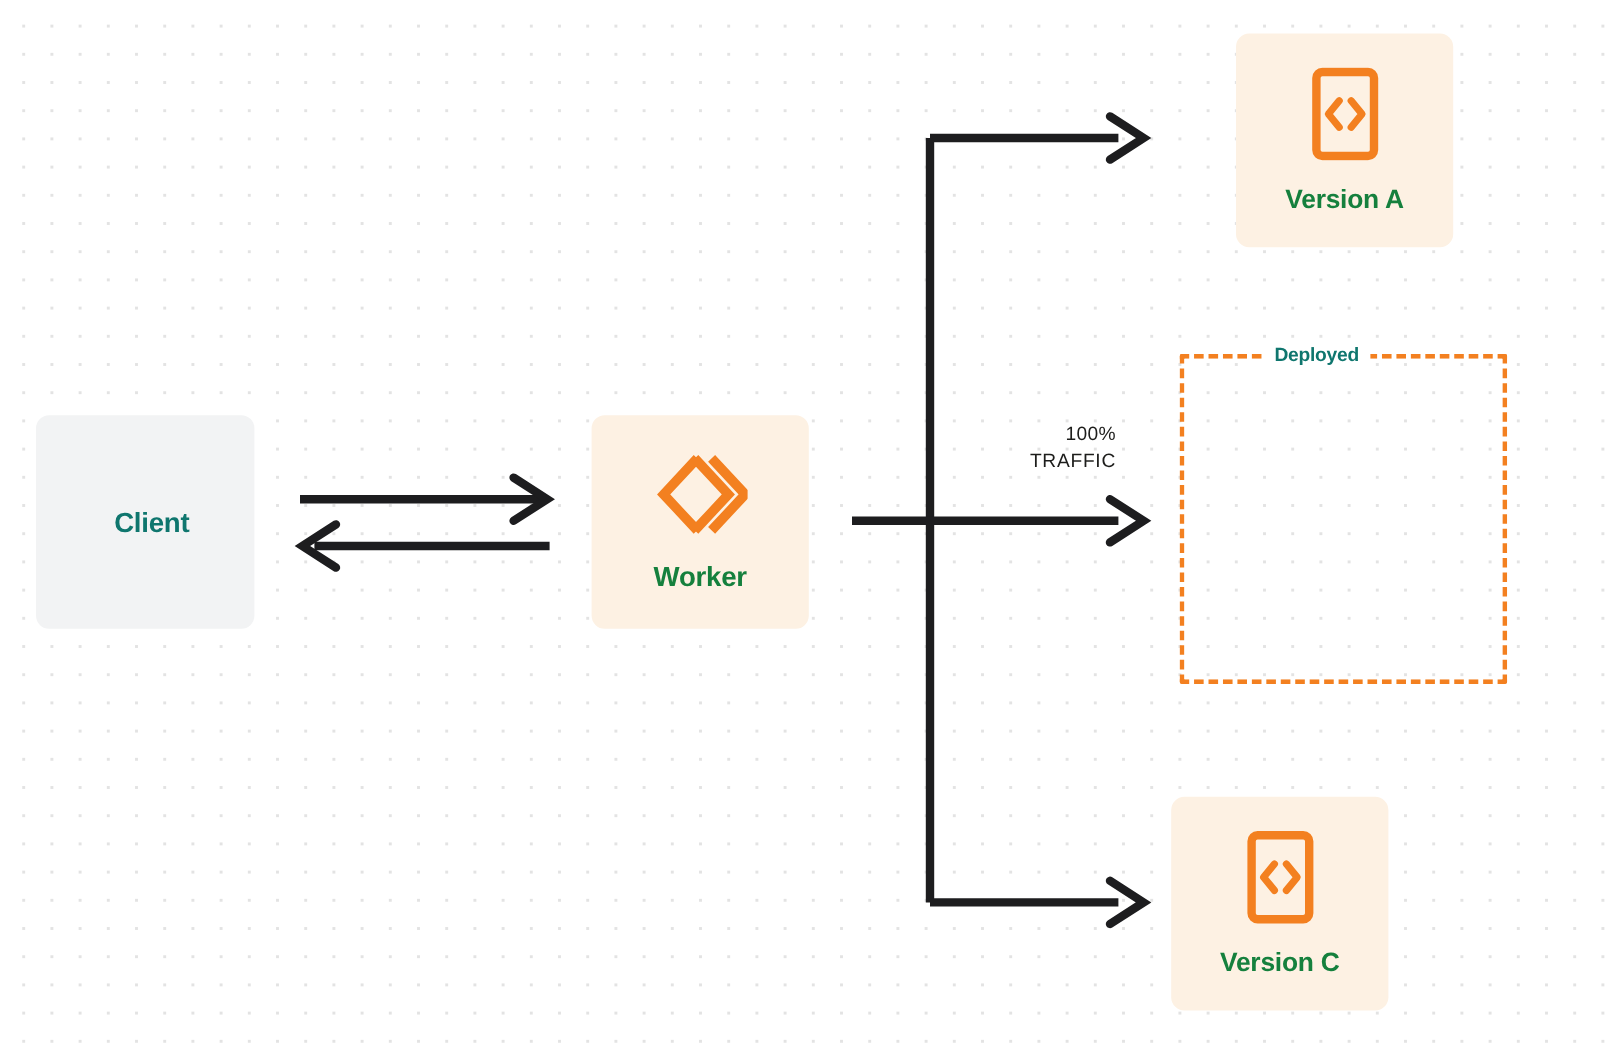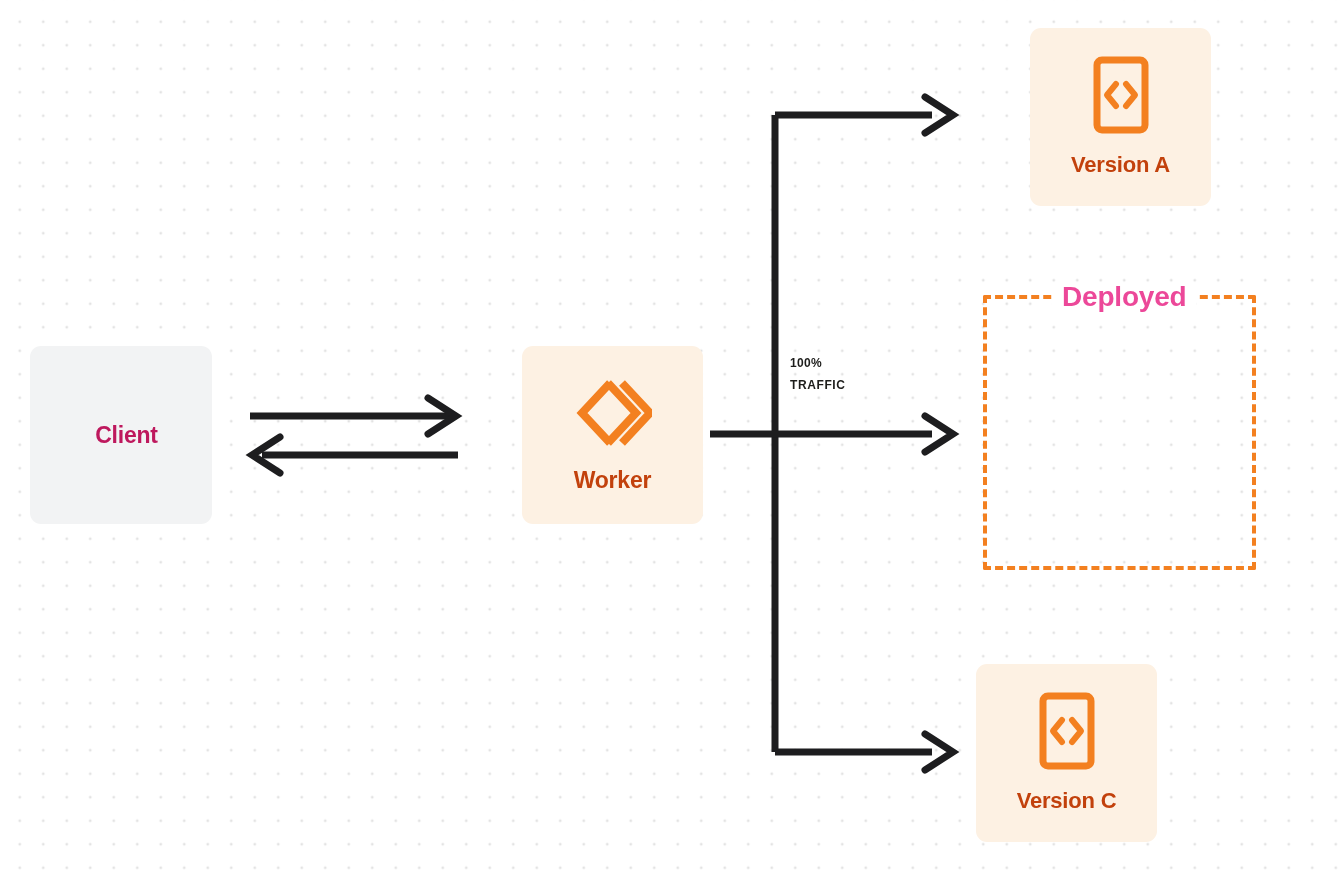--- a/index.html
+++ b/index.html
@@ -42,26 +42,26 @@
     left: 30px;
     top: 346px;
     width: 182px;
     height: 178px;
     background: #f2f3f4;
     border-radius: 11px;
   }
   .node-client .node-label {
     font-size: 23px;
     font-weight: bold;
-    color: #be185d;
+    color: #0f766e;
     letter-spacing: -0.2px;
     margin-left: 11px;
   }
   .node-worker {
-    left: 522px;
+    left: 493px;
     top: 346px;
     width: 181px;
     height: 178px;
     background: #fdf1e3;
     border-radius: 11px;
   }
   .node-version {
     width: 181px;
     height: 178px;
     background: #fdf1e3;
@@ -71,21 +71,21 @@
   .node-version-b { left: 1030px; top: 344px; }
   .node-version-c { left: 976px; top: 664px; }
 
   .node-icon {
     display: block;
     margin-bottom: 14px;
   }
   .node-label {
     font-size: 22px;
     font-weight: bold;
-    color: #c2410c;
+    color: #15803d;
     letter-spacing: -0.2px;
     white-space: nowrap;
   }
   .worker-label {
     font-size: 23px;
   }
 
   .deployed-box {
     position: absolute;
     left: 983px;
@@ -95,36 +95,36 @@
     box-sizing: border-box;
     border: 4px dashed #f38020;
     border-radius: 2px;
   }
   .deployed-label {
     position: absolute;
     left: 1052px;
     top: 285px;
     padding: 0 10px;
     background: #ffffff;
-    font-size: 28px;
+    font-size: 16px;
     font-weight: bold;
-    color: #ec4899;
+    color: #0f766e;
     letter-spacing: -0.2px;
     white-space: nowrap;
     line-height: 24px;
   }
 
   .traffic-label {
     position: absolute;
     left: 790px;
     top: 352px;
     width: 140px;
-    text-align: left;
-    font-size: 12px;
-    font-weight: bold;
+    text-align: right;
+    font-size: 16px;
+    font-weight: normal;
     color: #1d1d1b;
     letter-spacing: 0.3px;
     line-height: 22px;
   }
   .traffic-label .line2 {
     display: block;
     letter-spacing: 0.6px;
   }
 </style>
 </head>

